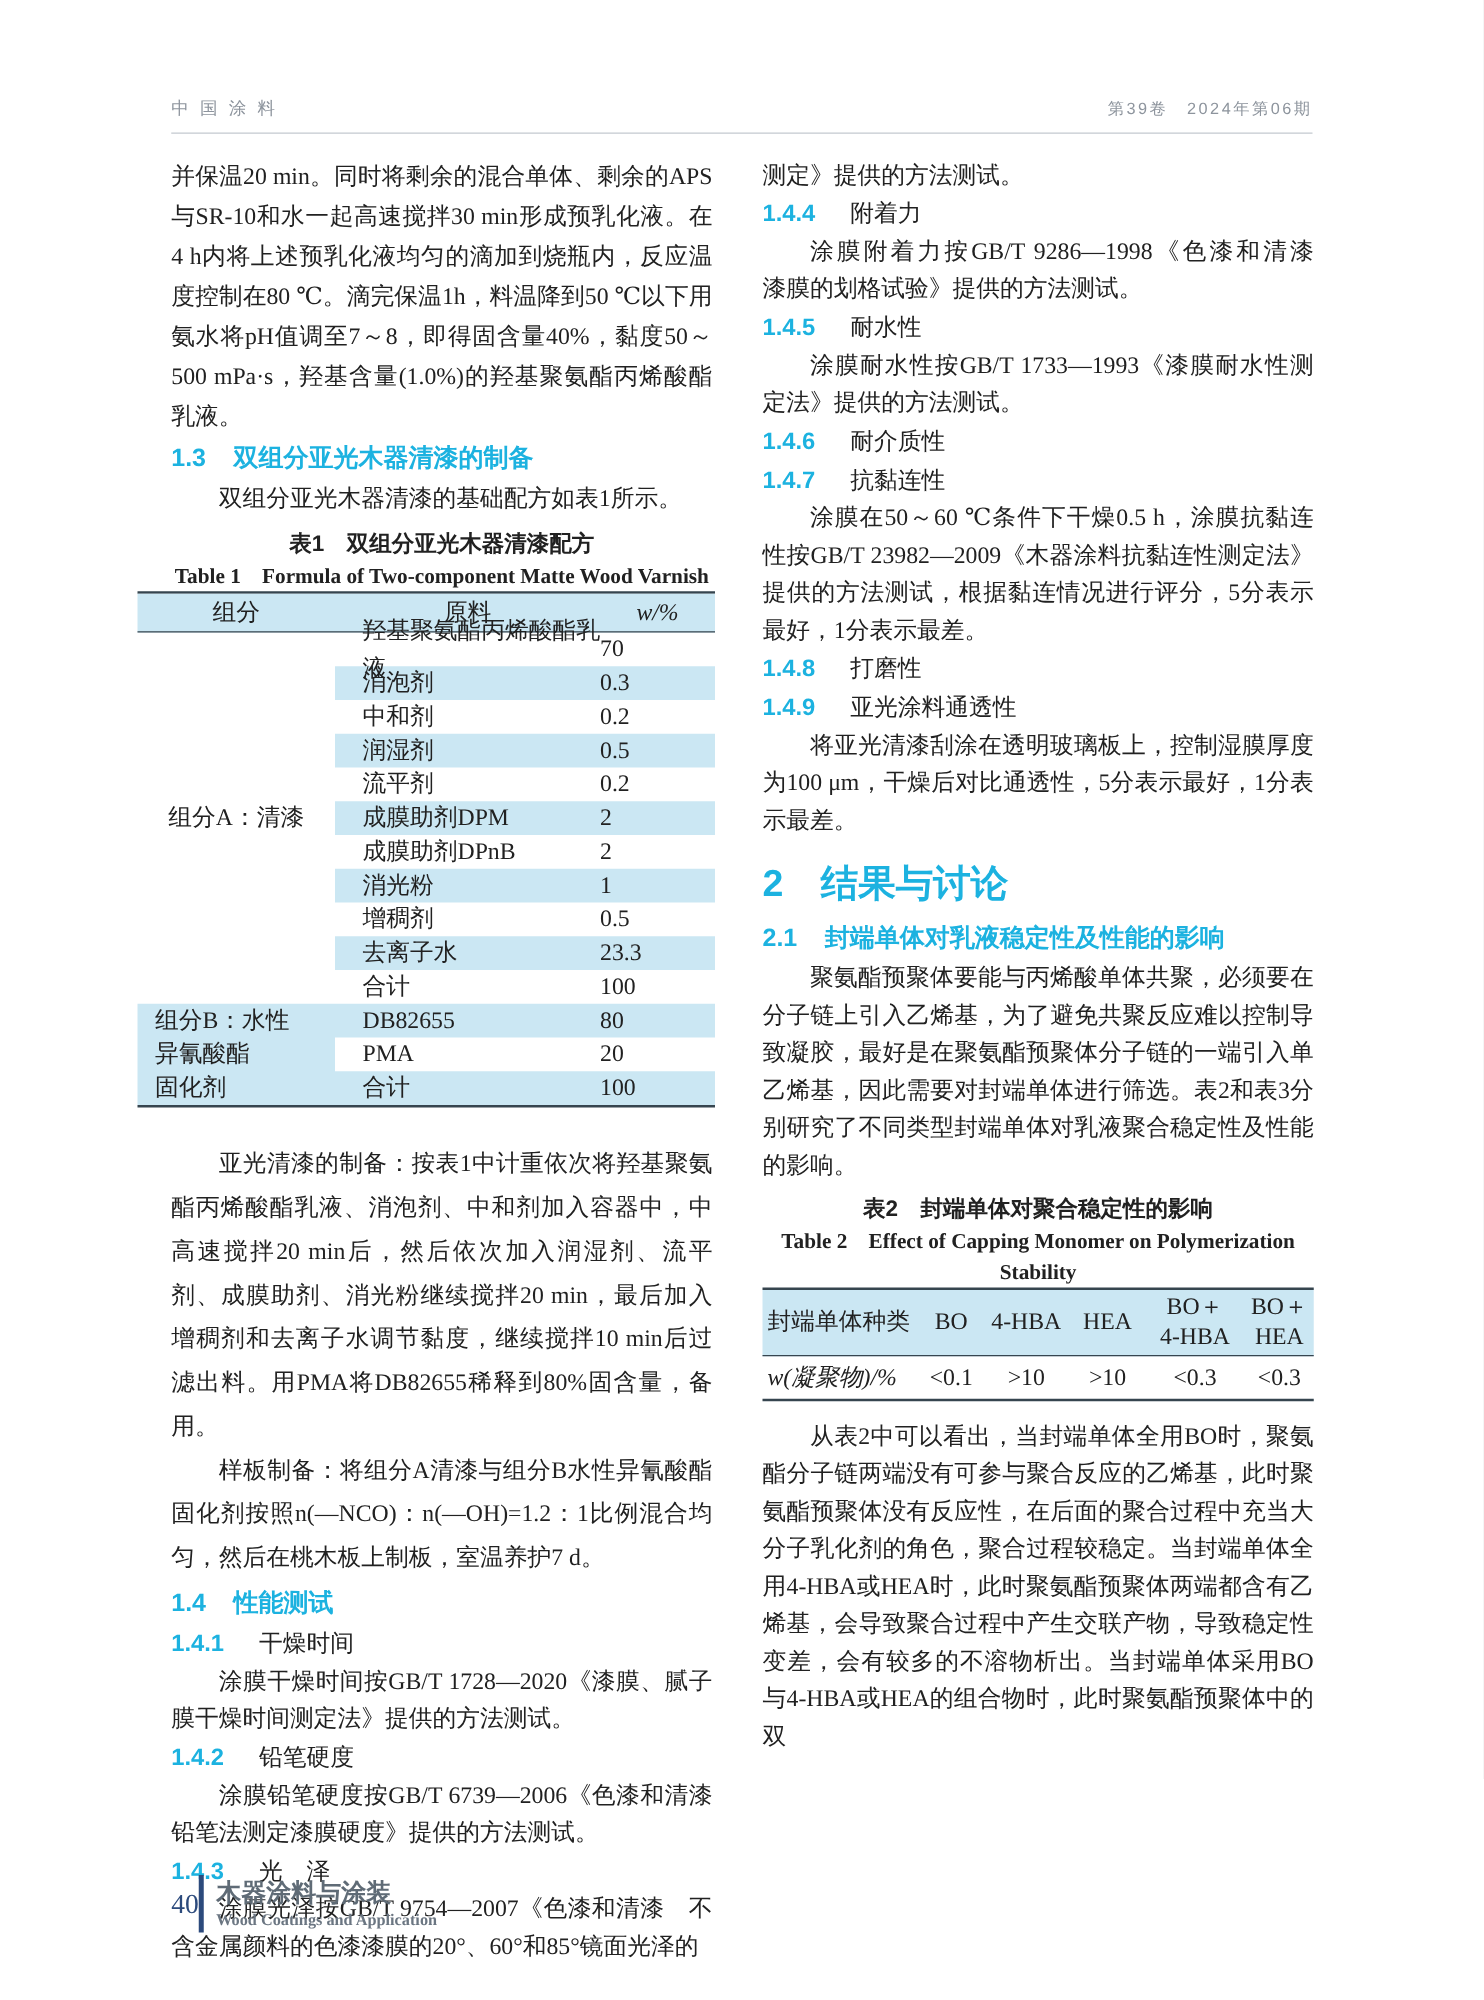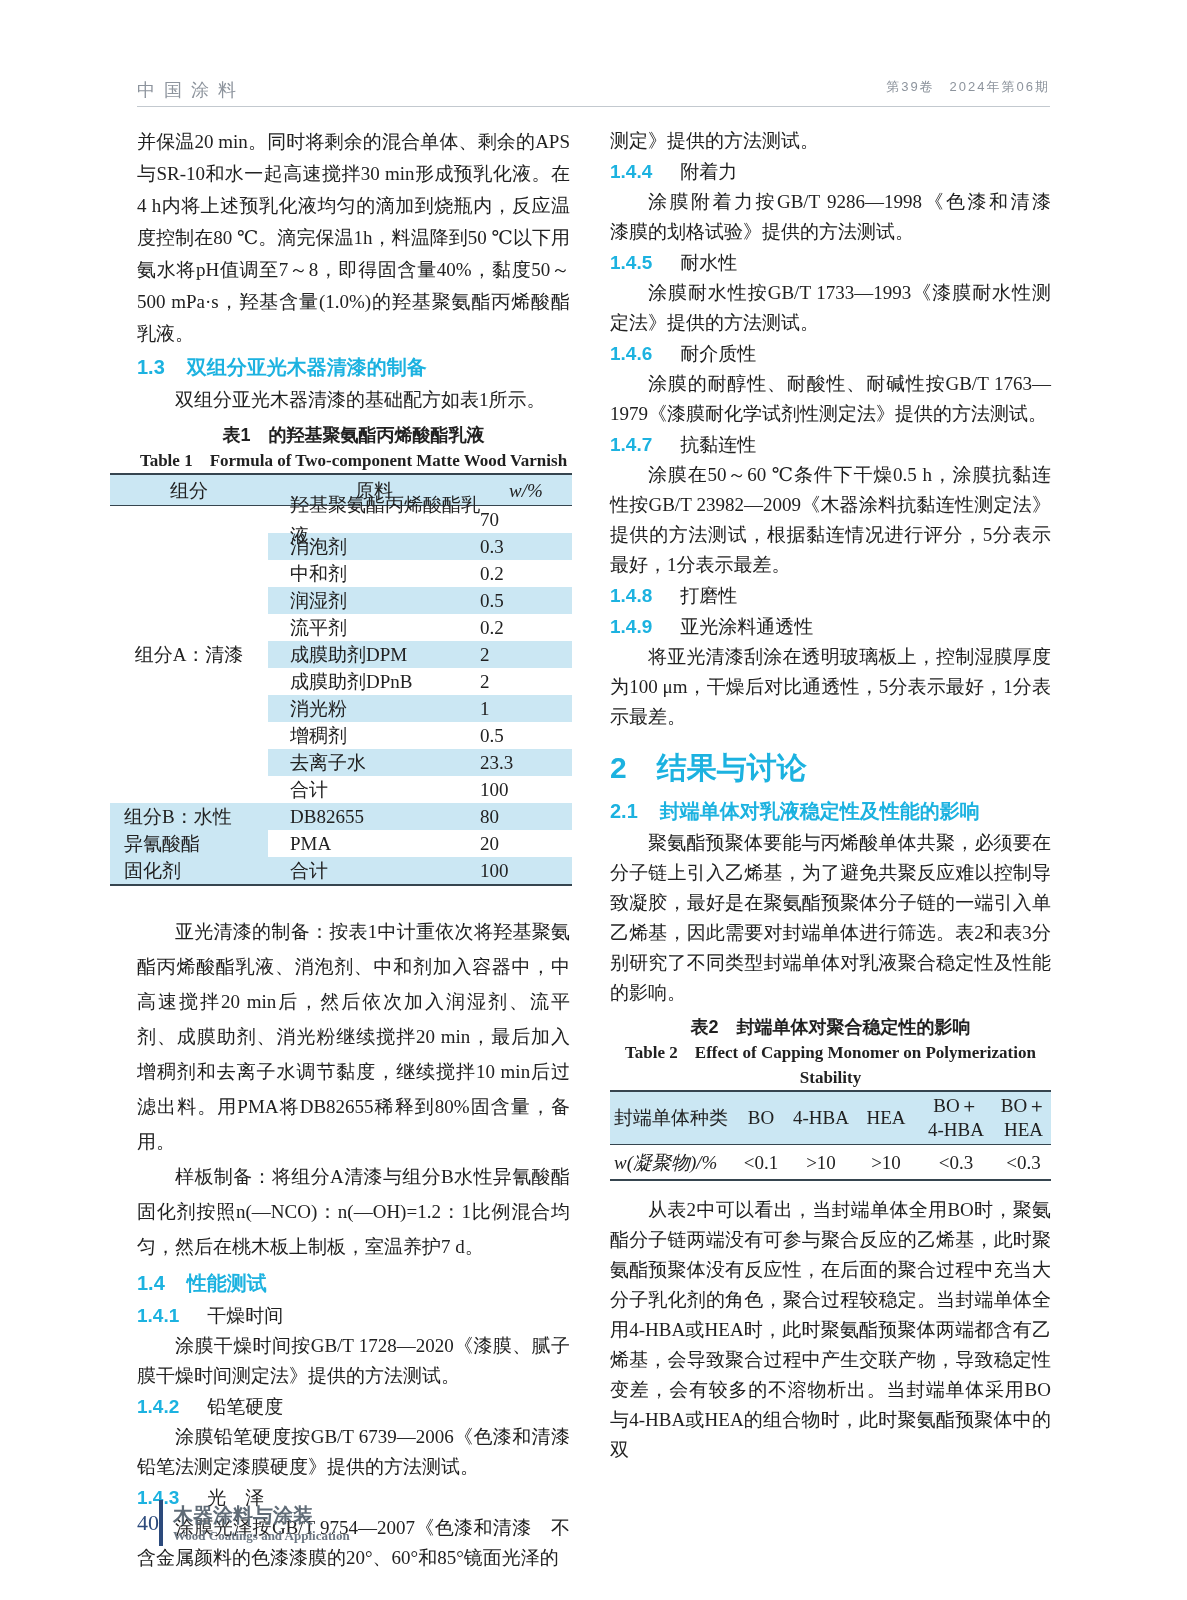--- a/index.html
+++ b/index.html
@@ -1,20 +1,20 @@
 <!DOCTYPE html>
 <html style="--accent: #1cb2e0; --stripe: #cbe7f3;"><head>
 <meta charset="utf-8">
 <style>
   html,body{margin:0;padding:0;background:#e8e8e8;}
   .page{position:relative;width:1187px;height:1600px;background:#ffffff;margin:0 auto;
         font-family:"Liberation Serif","DejaVu Serif",serif;color:#212121;overflow:hidden;}
   
   .hdr-left{position:absolute;left:137px;top:78px;font-family:"Liberation Sans","DejaVu Sans",sans-serif;
-            font-size:18px;color:#8d949d;letter-spacing:9px;}
+            font-size:14px;color:#8d949d;letter-spacing:9px;}
   .hdr-right{position:absolute;right:137px;top:78px;font-family:"Liberation Sans","DejaVu Sans",sans-serif;
              font-size:13px;color:#8d949d;letter-spacing:2px;}
   .hdr-rule{position:absolute;left:137px;right:137px;top:106px;height:1px;background:#c3c9cf;}
   
   .col{position:absolute;top:126px;font-size:19px;line-height:31px;text-align:justify;}
   .col-left{left:137px;width:433px;}
   .col-right{left:610px;width:441px;}
   p{margin:0;}
   .indent{text-indent:2em;}
   .lh34{line-height:34px;}
@@ -81,21 +81,21 @@
 
   <div class="col col-left">
     <p class="lh32" style="line-height:32px;">并保温20 min。同时将剩余的混合单体、剩余的APS与SR-10和水一起高速搅拌30 min形成预乳化液。在4 h内将上述预乳化液均匀的滴加到烧瓶内，反应温度控制在80 ℃。滴完保温1h，料温降到50 ℃以下用氨水将pH值调至7～8，即得固含量40%，黏度50～500 mPa·s，羟基含量(1.0%)的羟基聚氨酯丙烯酸酯乳液。</p>
 
     <div class="h2">
       <span class="num">1.3</span><span>双组分亚光木器清漆的制备</span>
     </div>
 
     <p class="indent" style="line-height:32px;">双组分亚光木器清漆的基础配方如表1所示。</p>
 
-    <div class="cap-zh mt6">表1　的羟基聚氨酯丙烯酸酯乳液</div>
+    <div class="cap-zh mt6">表1　双组分亚光木器清漆配方</div>
     <div class="cap-en">Table 1　Formula of Two-component Matte Wood Varnish</div>
 
     <div class="t1">
       <div class="t1-head">
         <div class="c1">组分</div>
         <div class="c2">原料</div>
         <div class="c3">w/%</div>
       </div>
       <div class="t1-body">
         <div class="t1-colA">
@@ -197,21 +197,20 @@
     <p class="indent" style="line-height:30px;">涂膜附着力按GB/T 9286—1998《色漆和清漆　漆膜的划格试验》提供的方法测试。</p>
 
     <div class="h3">
       <span class="num">1.4.5</span><span class="ttl">耐水性</span>
     </div>
     <p class="indent" style="line-height:30px;">涂膜耐水性按GB/T 1733—1993《漆膜耐水性测定法》提供的方法测试。</p>
 
     <div class="h3">
       <span class="num">1.4.6</span><span class="ttl">耐介质性</span>
     </div>
-    <p class="indent" style="line-height:30px;">涂膜的耐醇性、耐酸性、耐碱性按GB/T 1763—1979《漆膜耐化学试剂性测定法》提供的方法测试。</p>
 
     <div class="h3">
       <span class="num">1.4.7</span><span class="ttl">抗黏连性</span>
     </div>
     <p class="indent" style="line-height:30px;">涂膜在50～60 ℃条件下干燥0.5 h，涂膜抗黏连性按GB/T 23982—2009《木器涂料抗黏连性测定法》提供的方法测试，根据黏连情况进行评分，5分表示最好，1分表示最差。</p>
 
     <div class="h3">
       <span class="num">1.4.8</span><span class="ttl">打磨性</span>
     </div>
 

